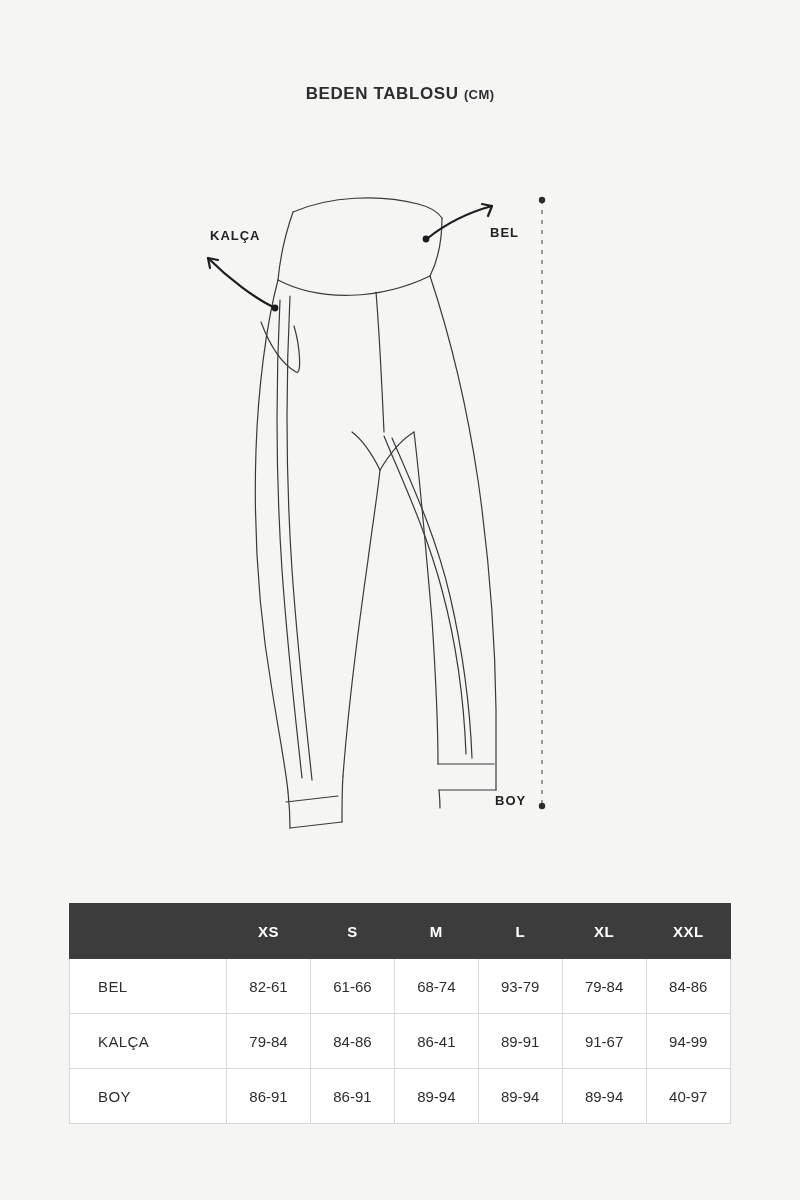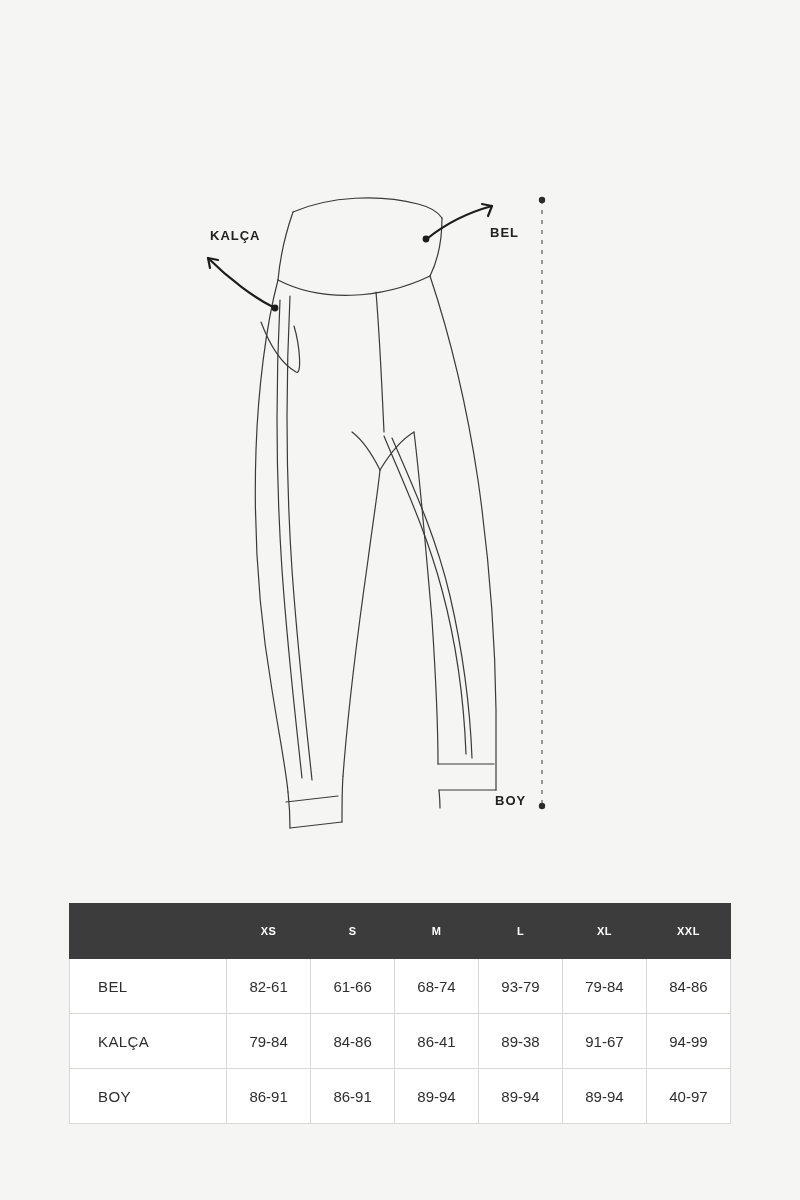--- a/index.html
+++ b/index.html
@@ -68,21 +68,21 @@
     height: 52px;
     text-align: center;
     font-weight: normal;
     color: #2e2e2e;
     background: #ffffff;
   }
   .size-table thead th {
     background: #3c3c3c;
     color: #ffffff;
     font-weight: bold;
-    font-size: 11px;
+    font-size: 15px;
     border: 1px solid #3c3c3c;
     letter-spacing: 0.5px;
   }
   .size-table thead th.corner {
     background: #3c3c3c;
     border: 1px solid #3c3c3c;
   }
   .size-table tbody td.rowhead {
     text-align: left;
     padding-left: 28px;
@@ -91,20 +91,24 @@
     color: #2e2e2e;
   }
   .col-head { width: 84px; }
   .col-first { width: 158px; }
 </style>
 </head>
 <body>
 
 <div class="page">
 
+  <div class="title">
+    <span>BEDEN TABLOSU</span>
+    <span class="unit">(CM)</span>
+  </div>
 
   <div class="illustration">
     <svg width="540" height="700" viewBox="0 0 540 700">
       <g fill="none" stroke="#3a3a3a" stroke-width="1.2" stroke-linejoin="round" stroke-linecap="round">
 
         <path d="M163 62 C 200 46, 250 44, 288 54 C 300 57, 308 62, 312 68"></path>
 
         <path d="M163 62 C 155 85, 150 108, 148 130"></path>
 
         <path d="M148 130 C 190 152, 250 150, 300 126"></path>
@@ -184,21 +188,21 @@
         <td>68-74</td>
         <td>93-79</td>
         <td>79-84</td>
         <td>84-86</td>
       </tr>
       <tr>
         <td class="rowhead">KALÇA</td>
         <td>79-84</td>
         <td>84-86</td>
         <td>86-41</td>
-        <td>89-38</td>
+        <td>89-91</td>
         <td>91-67</td>
         <td>94-99</td>
       </tr>
       <tr>
         <td class="rowhead">BOY</td>
         <td>86-91</td>
         <td>86-91</td>
         <td>89-94</td>
         <td>89-94</td>
         <td>89-94</td>

